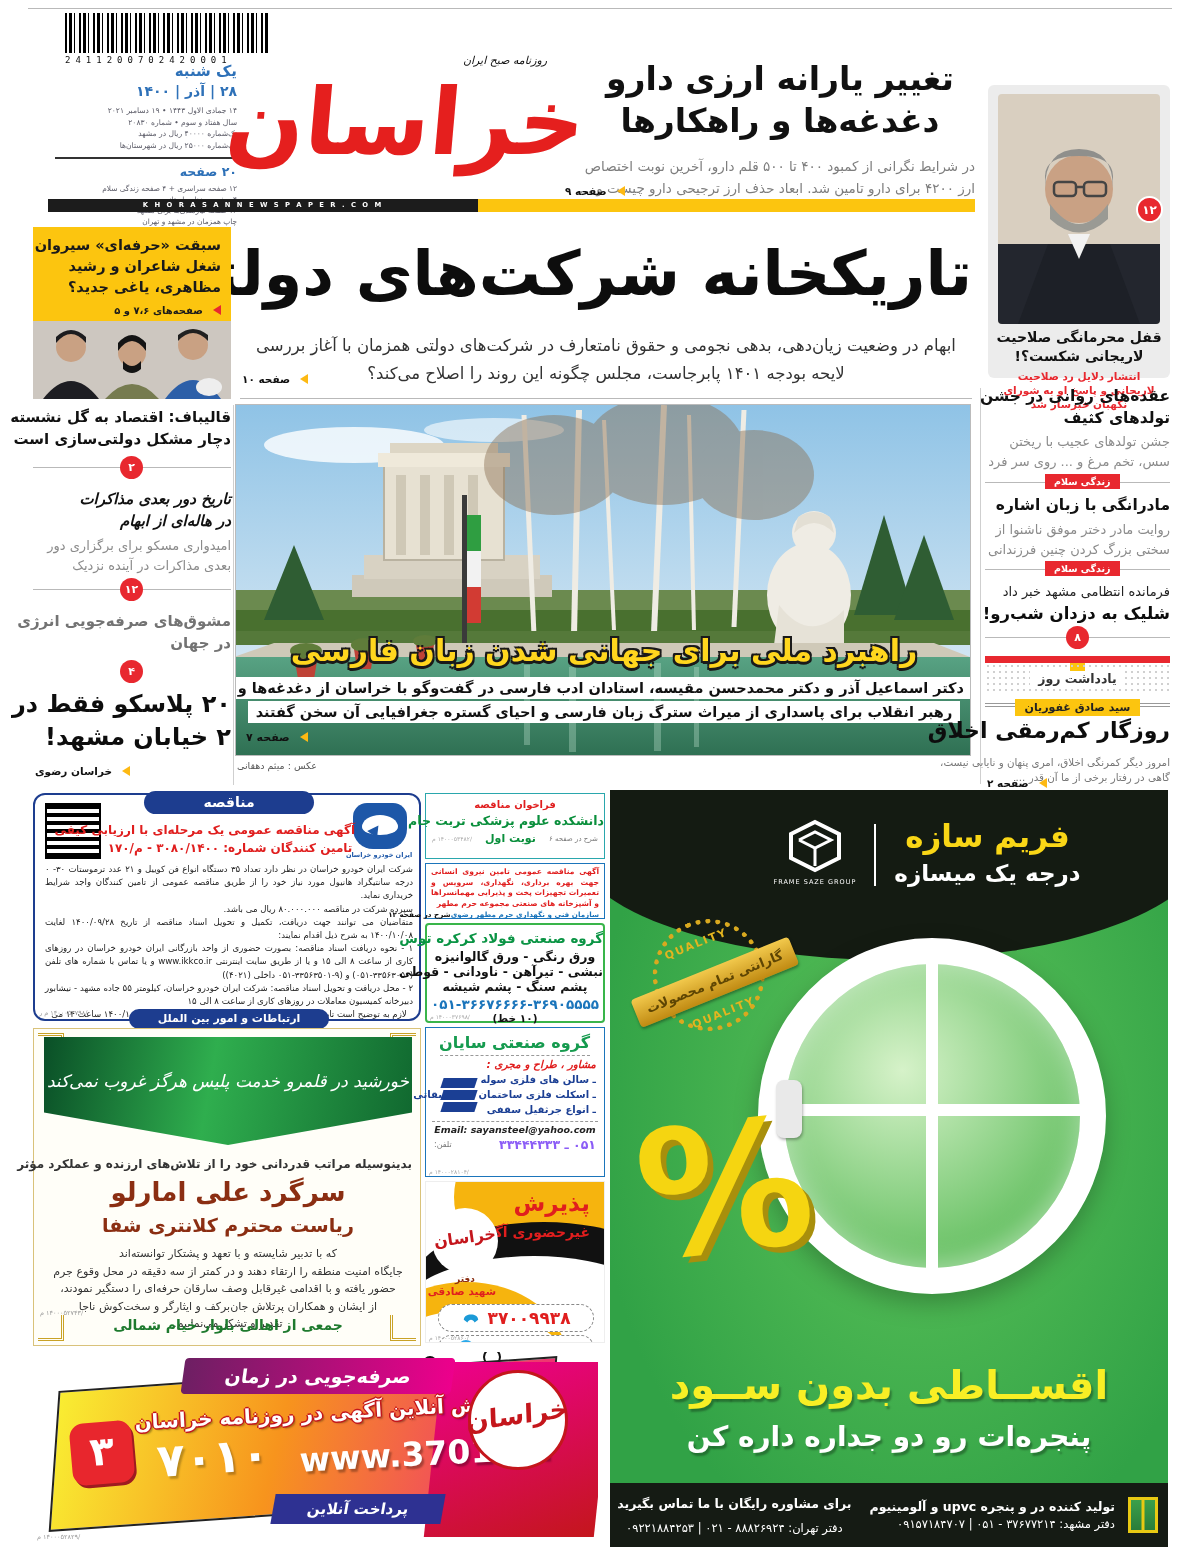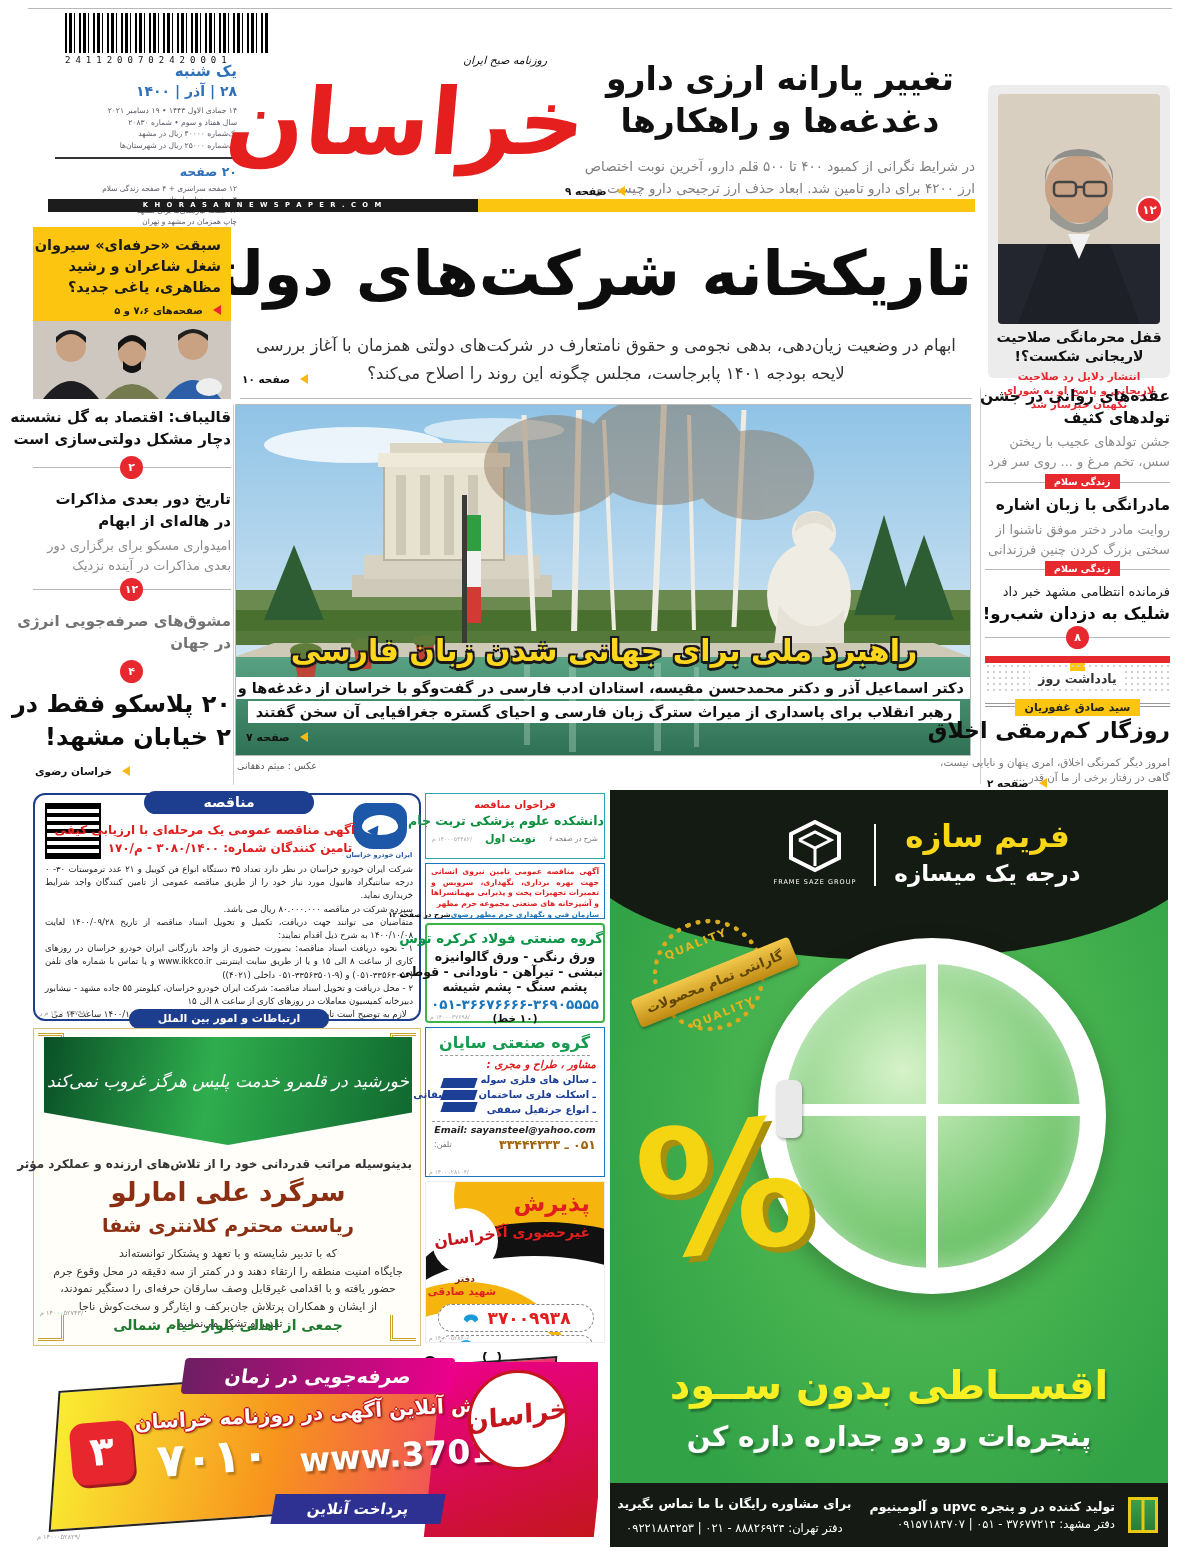--- a/index.html
+++ b/index.html
@@ -237,21 +237,21 @@
     </svg>
   </div>
 
   <div class="abs rt" style="left:33px;top:406px;width:198px;font-weight:700;font-size:15px;line-height:22px;color:#111;">
     <div class="nw">قالیباف: اقتصاد به گل نشسته</div>
     <div class="nw">دچار مشکل دولتی‌سازی است</div>
   </div>
   <div class="abs hline" style="left:33px;top:467px;width:198px;"></div>
   <div class="abs pgc" style="left:120px;top:456px;">۲</div>
 
-  <div class="abs rt" style="left:33px;top:488px;width:198px;font-weight:700;font-size:15px;line-height:22px;color:#111;">
+  <div class="abs rt" style="left:33px;top:488px;width:198px;font-weight:700;font-size:15px;line-height:22px;color:#111;font-style:italic;">
     <div class="nw">تاریخ دور بعدی مذاکرات</div>
     <div class="nw">در هاله‌ای از ابهام</div>
   </div>
   <div class="abs rt gray" style="left:33px;top:536px;width:198px;font-size:13px;line-height:20px;">
     <div class="nw">امیدواری مسکو برای برگزاری دور</div>
     <div class="nw">بعدی مذاکرات در آینده نزدیک</div>
   </div>
   <div class="abs hline" style="left:33px;top:589px;width:198px;"></div>
   <div class="abs pgc" style="left:120px;top:578px;">۱۲</div>
 
@@ -412,21 +412,21 @@
       <div class="nw">ـ اسکلت فلزی ساختمان های طبقاتی</div>
       <div class="nw">ـ انواع جرثقیل سقفی</div>
     </div>
     <div class="abs" style="left:10px;top:48px;width:40px;height:50px;">
       <div style="width:34px;height:10px;background:#1b3f94;transform:skewX(-18deg);margin:2px 0;"></div>
       <div style="width:34px;height:10px;background:#1b3f94;transform:skewX(-18deg);margin:2px 0;"></div>
       <div style="width:34px;height:10px;background:#1b3f94;transform:skewX(-18deg);margin:2px 0;"></div>
     </div>
     <div class="ctr bld nw ltr" style="border-top:1px dashed #999;margin:2px 6px 0;padding-top:2px;font-size:9.5px;color:#222;font-style:italic;">Email: sayansteel@yahoo.com</div>
     <div style="display:flex;justify-content:space-between;align-items:center;padding:2px 8px;">
-      <span class="bld nw" style="color:#a16207;font-size:12.5px;">۰۵۱ ـ ۳۳۴۴۴۳۳۳</span>
+      <span class="bld nw" style="color:#8b5cf6;font-size:12.5px;">۰۵۱ ـ ۳۳۴۴۴۳۳۳</span>
       <span class="nw" style="font-size:8px;color:#777;">تلفن:</span>
     </div>
     <div class="abs nw" style="left:3px;bottom:1px;font-size:6px;color:#aaa;">/۱۴۰۰۰۲۸۱۰۴ م</div>
   </div>
 
   <div class="abs" style="left:425px;top:1181px;width:180px;height:162px;background:#fff;border:1px solid #eee;overflow:hidden;">
     <div class="abs" style="right:-50px;top:-70px;width:200px;height:170px;background:#f6b40e;border-radius:50%;"></div>
     <div class="abs" style="right:-70px;top:40px;width:260px;height:120px;background:#111;border-radius:50%;"></div>
     <div class="abs" style="right:-70px;top:74px;width:280px;height:130px;background:#fff;border-radius:50%;"></div>
     <div class="abs" style="left:-60px;bottom:-90px;width:200px;height:150px;background:#f6b40e;border-radius:50%;"></div>

